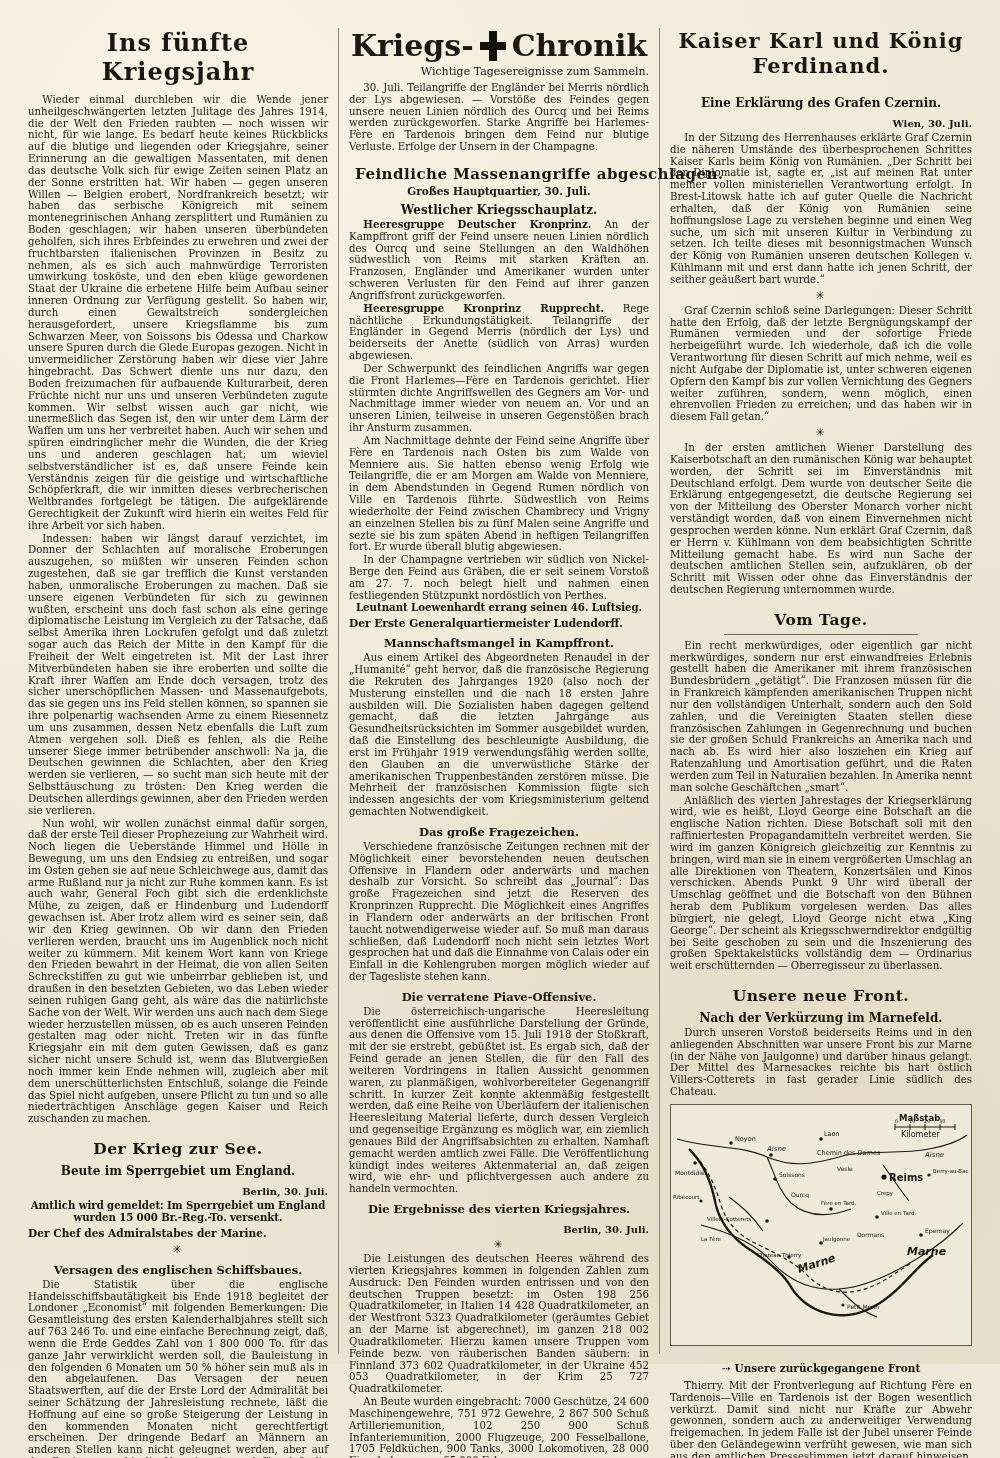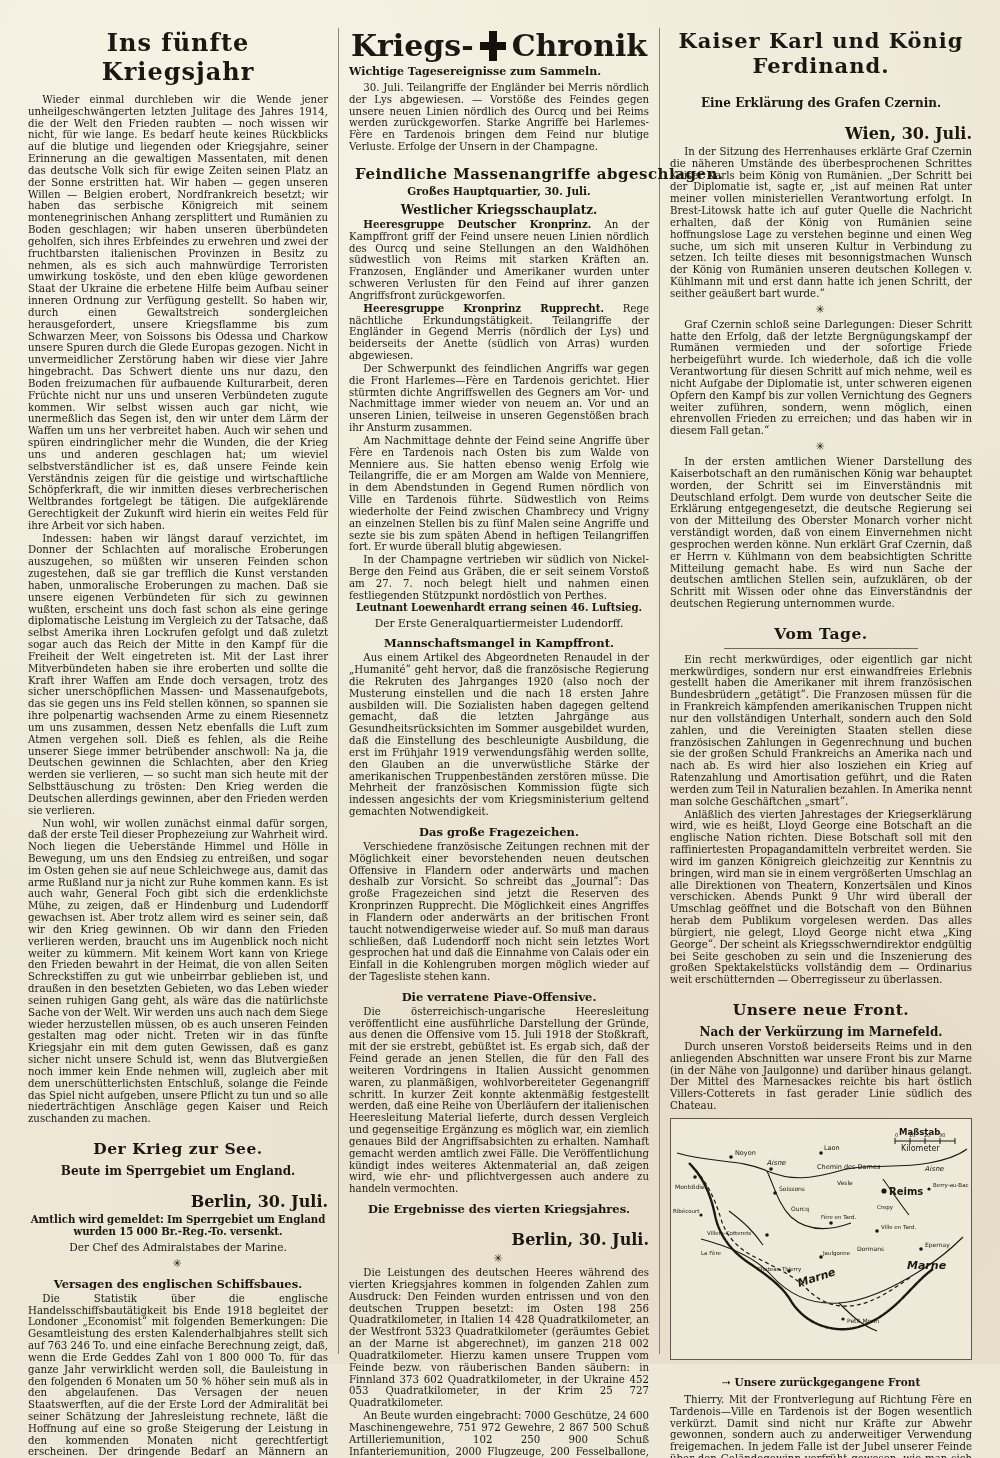--- a/index.html
+++ b/index.html
@@ -61,40 +61,39 @@
     font-weight:bold;
   }
   h3.subl{
     font-size:11.5px;
     margin:7px 0 2px 0;
     text-align:center;
     font-weight:bold;
   }
   .dateline{
     text-align:right;
-    font-size:16px;
-    font-weight:bold;
-    margin:14px 0 3px 0;
+    font-size:10px;
+    font-weight:bold;
+    margin:8px 0 3px 0;
   }
   .center{text-align:center;}
   p{
     margin:0 0 1px 0;
     font-size:10.2px;
     line-height:1.16;
     text-align:justify;
     text-indent:1.4em;
     hyphens:auto;
     -webkit-hyphens:auto;
     word-spacing:-0.3px;
   }
   p.noind{text-indent:0;}
   .b{font-weight:bold;}
   .sig{
-    text-align:center;
-    font-weight:normal;
+    font-weight:bold;
     font-size:10.6px;
     margin:3px 0 4px 0;
   }
   .star{
     text-align:center;
     font-size:11px;
     margin:3px 0 3px 0;
     letter-spacing:2px;
   }
   .rule{
@@ -114,21 +113,21 @@
   }
   .cross{
     width:26px;height:30px;position:relative;display:inline-block;
   }
   .cross:before,.cross:after{
     content:"";position:absolute;background:#14110d;
   }
   .cross:before{left:9px;top:0;width:8px;height:30px;}
   .cross:after{left:0;top:11px;width:26px;height:8px;}
   .masthead-sub{
-    text-align:left;font-weight:bold;font-size:11px;margin:0 0 4px 0;
+    text-align:right;font-weight:normal;font-size:11px;margin:0 0 4px 0;
   }
 
   
   .titlebar{
     display:flex;align-items:center;gap:6px;margin:12px 0 2px 0;
   }
   .titlebar .ln{flex:1;height:1px;background:#6d6759;}
   .titlebar .tt{font-weight:bold;font-size:15px;white-space:nowrap;}
 
   

